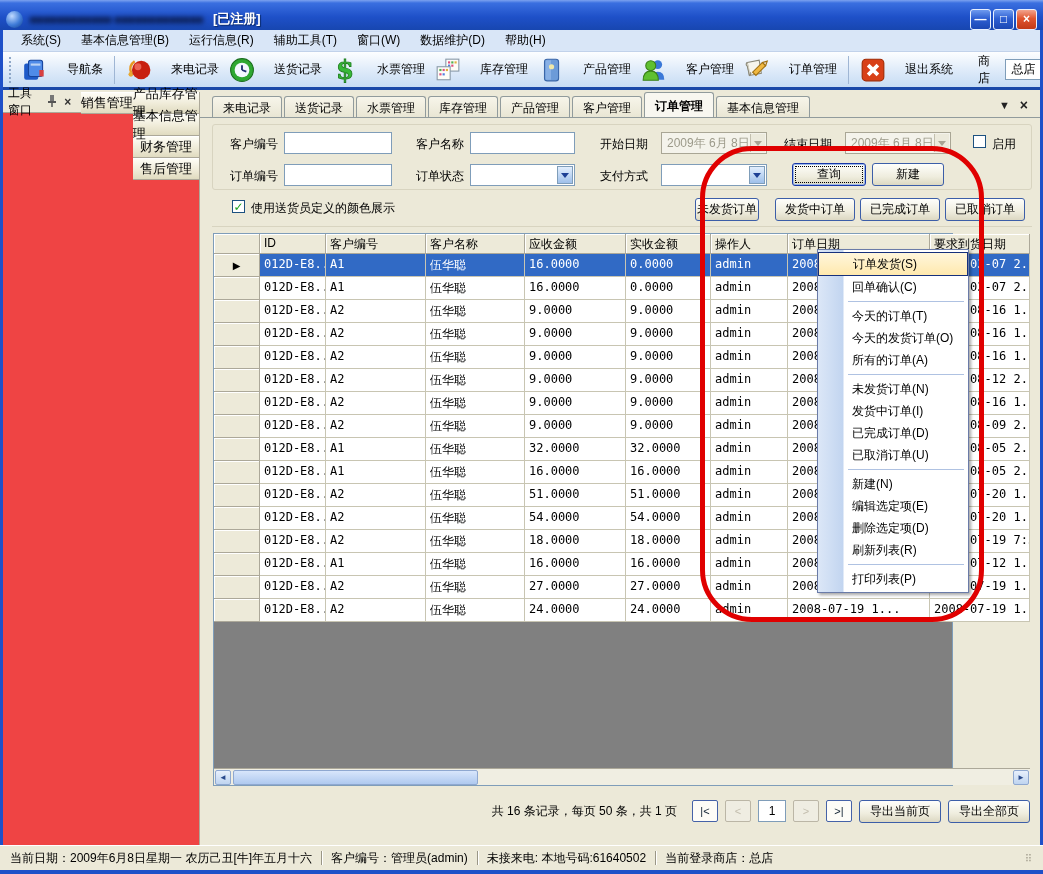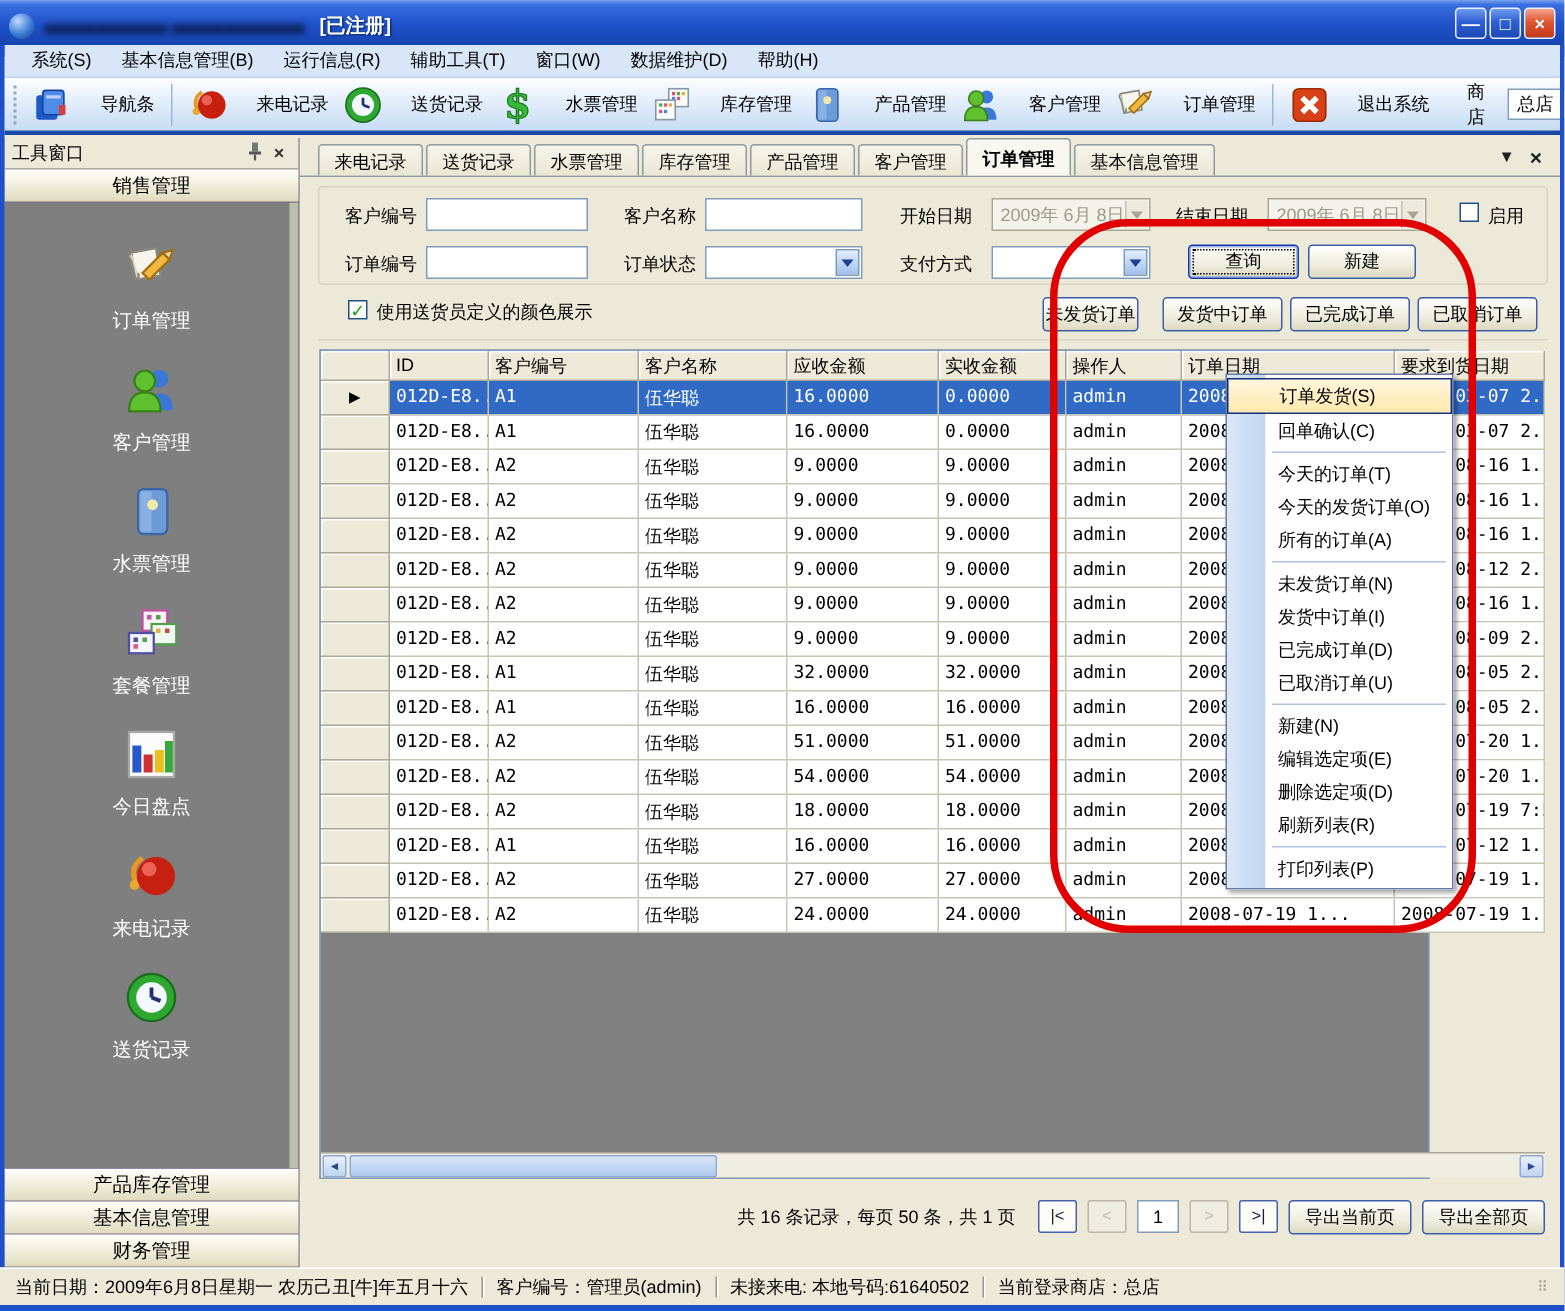--- a/index.html
+++ b/index.html
@@ -1,19 +1,19 @@
 <!DOCTYPE html>
 <html><head>
 <meta charset="utf-8">
 <style>
   *{box-sizing:border-box;margin:0;padding:0}
   html,body{width:1043px;height:874px}
   body{position:relative;font-family:"Liberation Sans","DejaVu Sans",sans-serif;font-size:12px;background:#ECE9D8;overflow:hidden;color:#000}
   
-  .titlebar{position:absolute;left:0;top:0;width:1043px;height:38px;display:flex;align-items:flex-end;padding:12px 6px;
+  .titlebar{position:absolute;left:0;top:0;width:1043px;height:38px;display:flex;align-items:center;padding:0 6px;
     background:linear-gradient(180deg,#7CA2EF 0%,#3A6FE0 8%,#1E50C8 45%,#1543A8 90%,#3264D2 100%);color:#fff}
   .app-ico{width:17px;height:17px;border-radius:50%;background:radial-gradient(circle at 35% 30%,#BFD9FF,#3E7BD8 55%,#123E8C);margin-right:6px;flex:none}
   .title-redacted{filter:blur(2.6px);color:#0B1E52;font-weight:bold;font-size:13px;letter-spacing:-1px;white-space:nowrap}
   .title-status{margin-left:10px;font-weight:bold;font-size:13px;text-shadow:1px 1px 1px #0A2A6A}
   .win-btns{margin-left:auto;display:flex;gap:2px}
   .win-btn{width:21px;height:21px;border-radius:3px;border:1px solid #E8F0FF;display:flex;align-items:center;justify-content:center;
     color:#fff;font-weight:bold;font-size:12px;background:linear-gradient(180deg,#6F9BEF,#2E5FD2 45%,#1C48B4)}
   .win-btn.close{background:linear-gradient(180deg,#F2A48E,#E0552F 45%,#C23A18)}
   .win-side{position:absolute;top:30px;bottom:0;width:3px;background:#1E50C8;z-index:70}
   .win-side.l{left:0}.win-side.r{right:0}
@@ -26,21 +26,21 @@
     background:linear-gradient(180deg,#FDFEFF,#DDEAF9 55%,#C7DCF4);border-bottom:3px solid #1A48A8}
   .tb-grip{width:4px;height:26px;border-left:2px dotted #8FA8C8;margin:0 6px 0 2px}
   .tb-btn{display:flex;align-items:center;gap:19px;padding:2px 5px;border-radius:3px;white-space:nowrap}
   .tb-ico{display:flex}
   .tb-sep{width:1px;height:28px;background:#9FB6D4;margin:0 6px}
   .shop-wrap{display:flex;align-items:center;gap:6px;margin-left:8px}
   .shop-combo{width:96px;height:21px;background:#fff;border:1px solid #7F9DB9;display:flex;align-items:center;padding-left:5px;position:relative}
   .combo-btn{position:absolute;right:1px;top:1px;bottom:1px;width:16px;background:linear-gradient(180deg,#E2EEFD,#9FC0EA);border:1px solid #7F9DB9;display:flex;align-items:center;justify-content:center}
   .combo-btn::after{content:"";border:4px solid transparent;border-top:5px solid #1C3F94;margin-top:4px}
   
-  .sidebar{position:absolute;left:3px;top:92px;width:197px;bottom:29px;display:flex;flex-direction:column;background:#4c1d95;border-right:1px solid #ACA899}
+  .sidebar{position:absolute;left:3px;top:92px;width:197px;bottom:29px;display:flex;flex-direction:row;background:#ef4444;border-right:1px solid #ACA899}
   .sb-title{height:21px;display:flex;align-items:center;padding:0 5px;border-bottom:1px solid #ACA899;background:#ECE9D8}
   .sb-title-text{flex:1}
   .sb-title .ctl{width:16px;text-align:center;color:#333;font-weight:bold}
   .group-bar{height:22px;flex:none;display:flex;align-items:center;justify-content:center;
     background:linear-gradient(180deg,#FEFDF6,#EFEBD8 55%,#E0DBC0);border-top:1px solid #FFF;border-bottom:1px solid #ACA899;font-size:13px}
   .sb-body{flex:1;background:#7F7F7F;position:relative;display:flex;flex-direction:column;align-items:center;padding-top:26px;gap:19px;overflow:hidden}
   .sb-scroll{position:absolute;right:0;top:0;bottom:0;width:6px;background:#D8D4C4;opacity:.7}
   .sb-item{display:flex;flex-direction:column;align-items:center;gap:5px;color:#fff;font-size:13px}
   
   .main{position:absolute;left:200px;top:92px;right:3px;bottom:29px;background:#ECE9D8}
@@ -323,20 +323,21 @@
             <line x1="12" y1="12" x2="12" y2="7.5" stroke="#203070" stroke-width="1.7"></line>
             <line x1="12" y1="12" x2="16" y2="13.5" stroke="#203070" stroke-width="1.7"></line>
           </svg></span>
         <span>送货记录</span>
       </div>
     </div>
   <div>
       <div class="group-bar">产品库存管理</div>
       <div class="group-bar">基本信息管理</div>
       <div class="group-bar">财务管理</div>
+      <div class="group-bar">售后管理</div>
     </div>
 </div>
 
 <div class="main">
   <div class="tabstrip">
     <div class="tab">来电记录</div>
       <div class="tab">送货记录</div>
       <div class="tab">水票管理</div>
       <div class="tab">库存管理</div>
       <div class="tab">产品管理</div>

